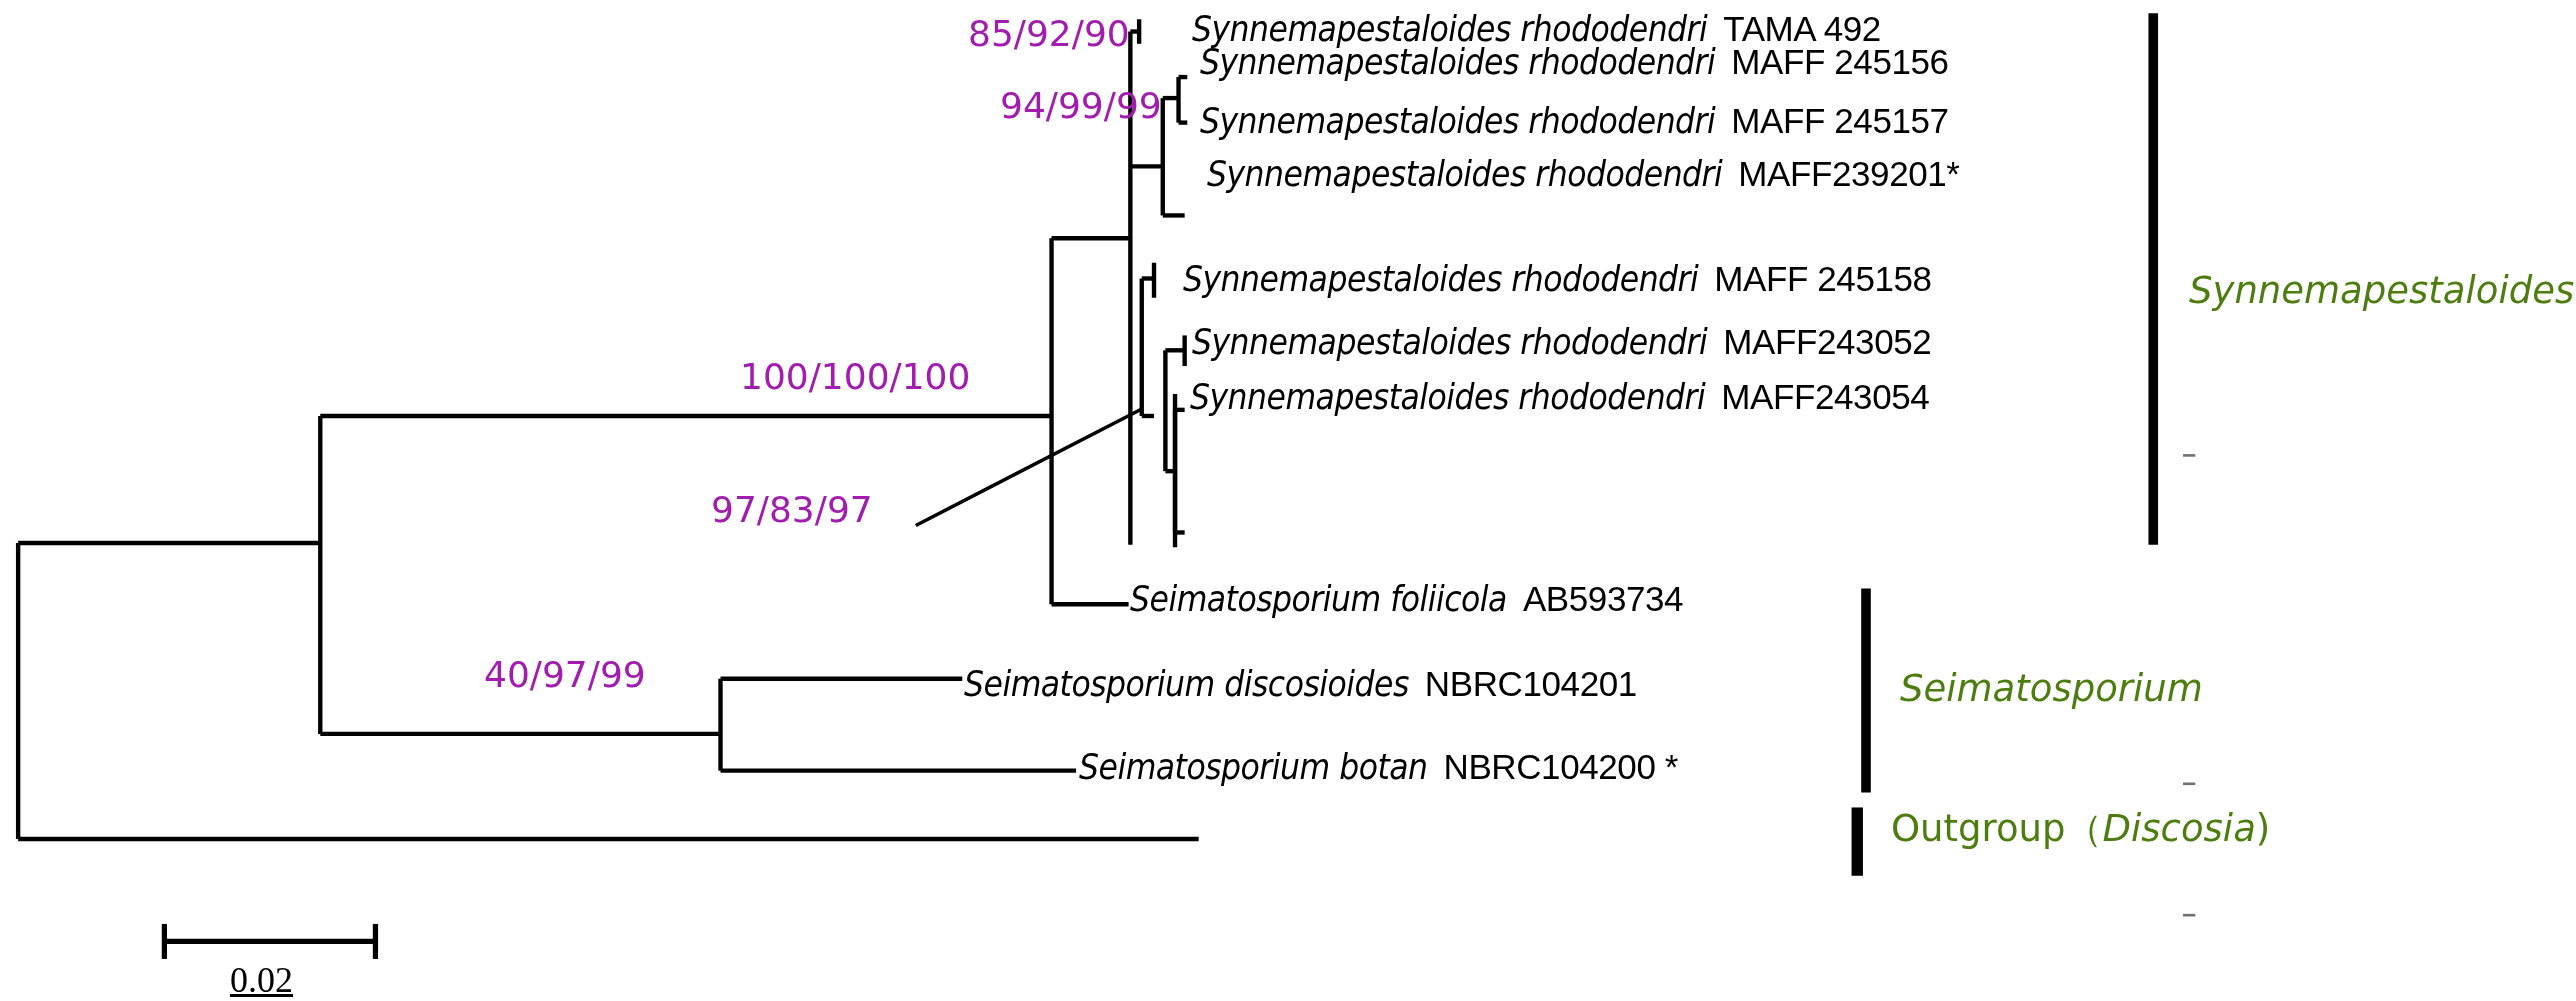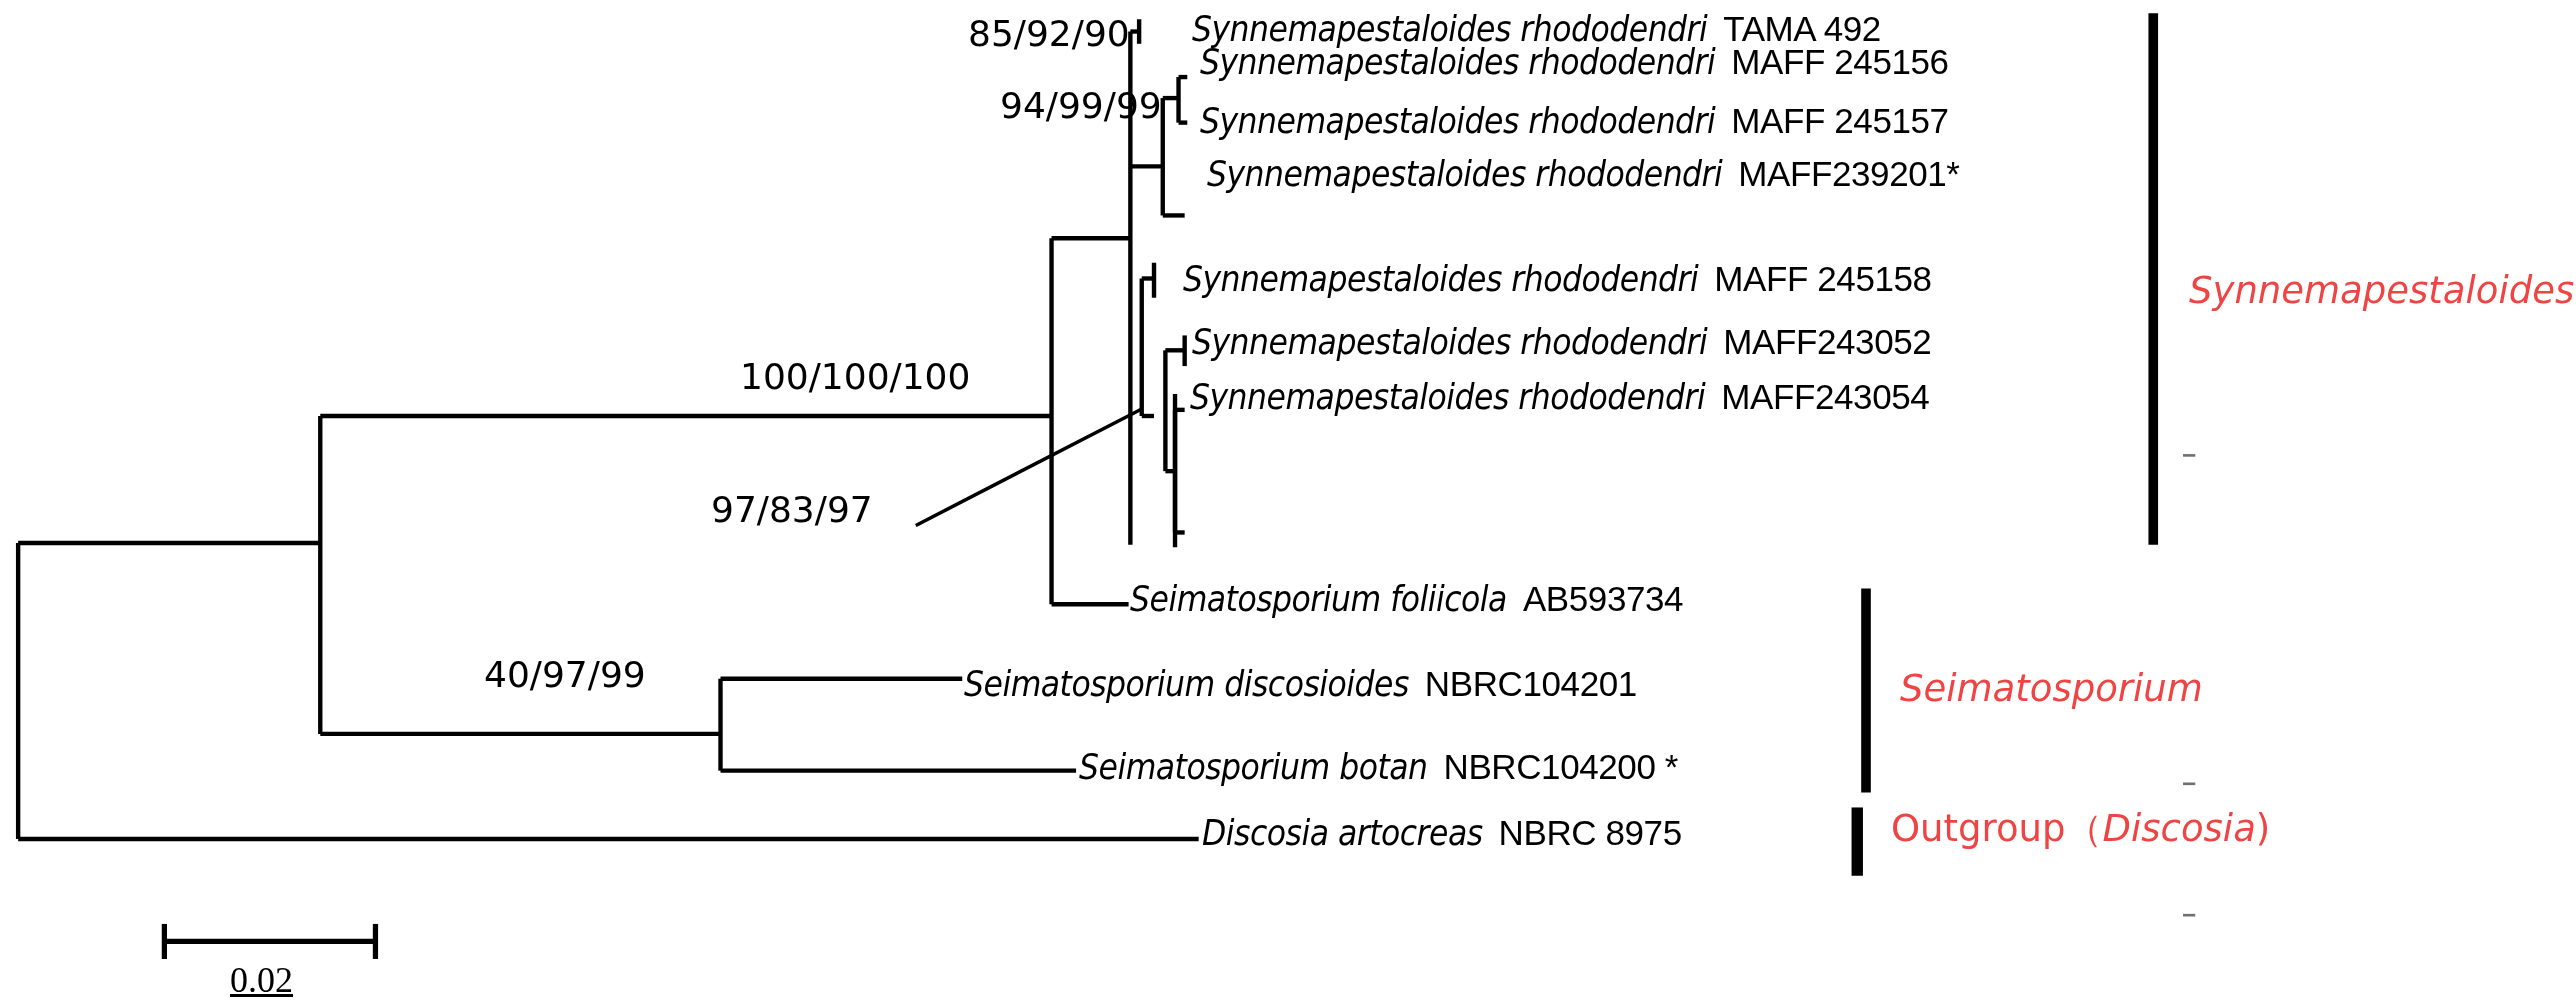--- a/index.html
+++ b/index.html
@@ -40,30 +40,30 @@
     font-family: "Liberation Sans", sans-serif;
     font-style: normal;
     font-size: 35px;
     letter-spacing: -0.4px;
   }
   .support-label {
     position: absolute;
     white-space: nowrap;
     font-family: "DejaVu Sans", sans-serif;
     font-size: 36px;
-    color: #000000;
+    color: #a21caf;
     line-height: 1;
   }
   .group-label {
     position: absolute;
     white-space: nowrap;
     font-family: "DejaVu Sans", sans-serif;
     font-style: italic;
     font-size: 37px;
-    color: #ef4444;
+    color: #4d7c0f;
     line-height: 1;
   }
   .group-label.upright {
     font-style: normal;
   }
   .group-label .ital {
     font-style: italic;
   }
   .scale-label {
     position: absolute;
@@ -189,23 +189,20 @@
   </div>
 
   <div class="taxon-row" style="left:964px; top:666px;">
     <span class="sci-name">Seimatosporium discosioides</span><span class="strain" style="padding-left:16px;">NBRC104201</span>
   </div>
 
   <div class="taxon-row" style="left:1079px; top:749px;">
     <span class="sci-name">Seimatosporium botan</span><span class="strain" style="padding-left:16px;">NBRC104200 *</span>
   </div>
 
-  <div class="taxon-row" style="left:1202px; top:815px;">
-    <span class="sci-name">Discosia artocreas</span><span class="strain" style="padding-left:16px;">NBRC 8975</span>
-  </div>
 
   <div class="support-label" style="left:968px; top:16px;">85/92/90</div>
 
   <div class="support-label" style="left:988px; top:88px;margin-left:12px;">94/99/99</div>
 
   <div class="support-label" style="left:740px; top:359px;">100/100/100</div>
 
   <div class="support-label" style="left:711px; top:492px;">97/83/97</div>
 
   <div class="support-label" style="left:484px; top:657px;">40/97/99</div>

